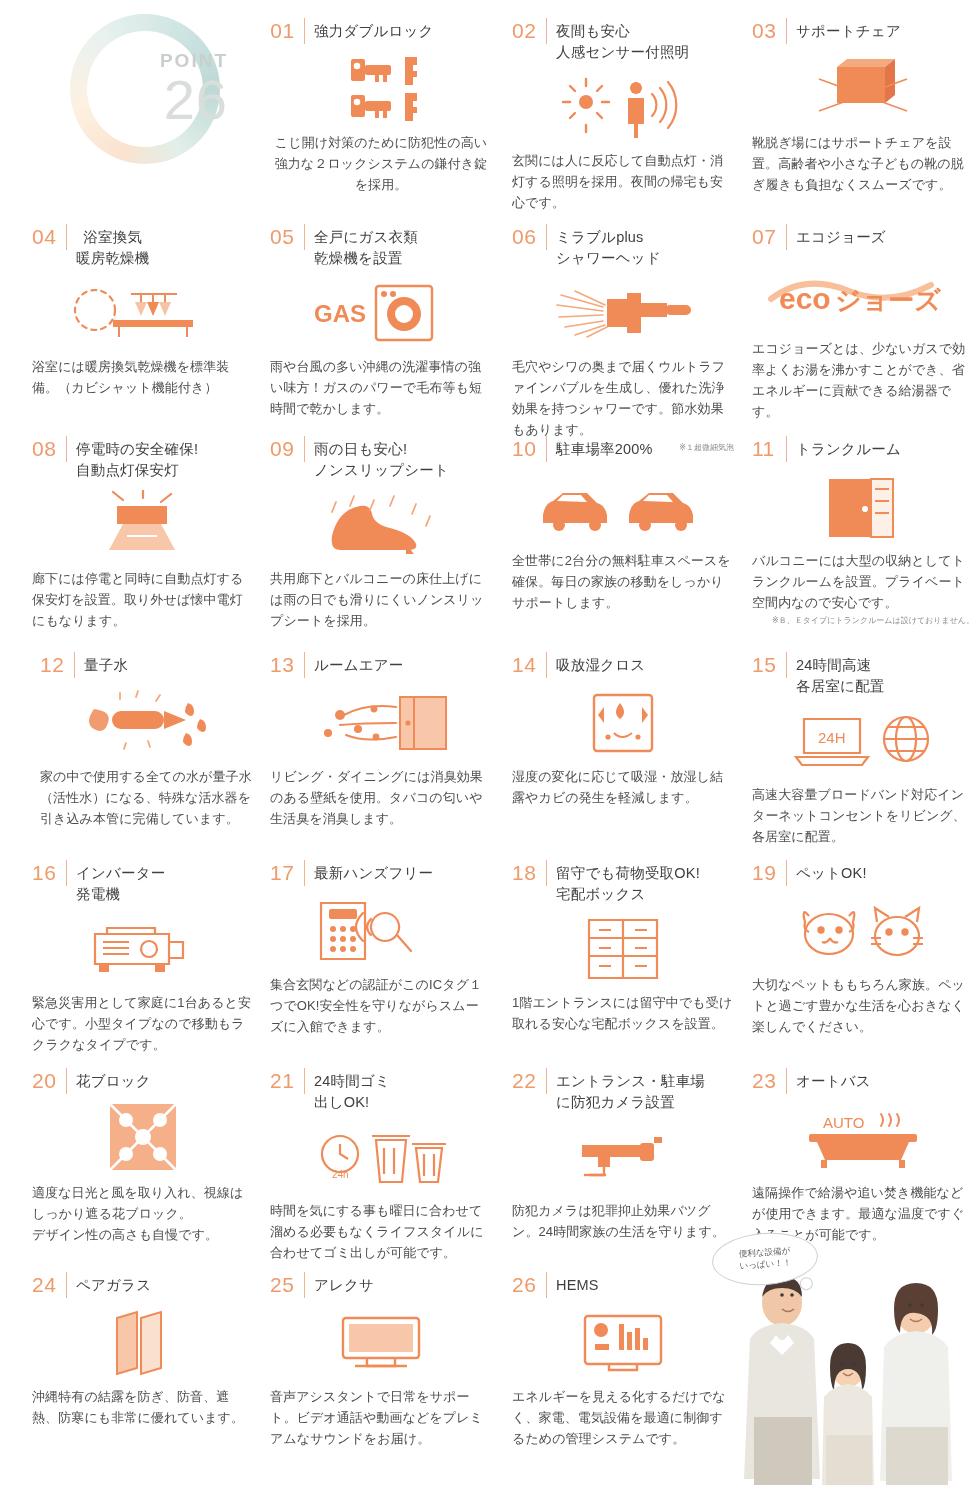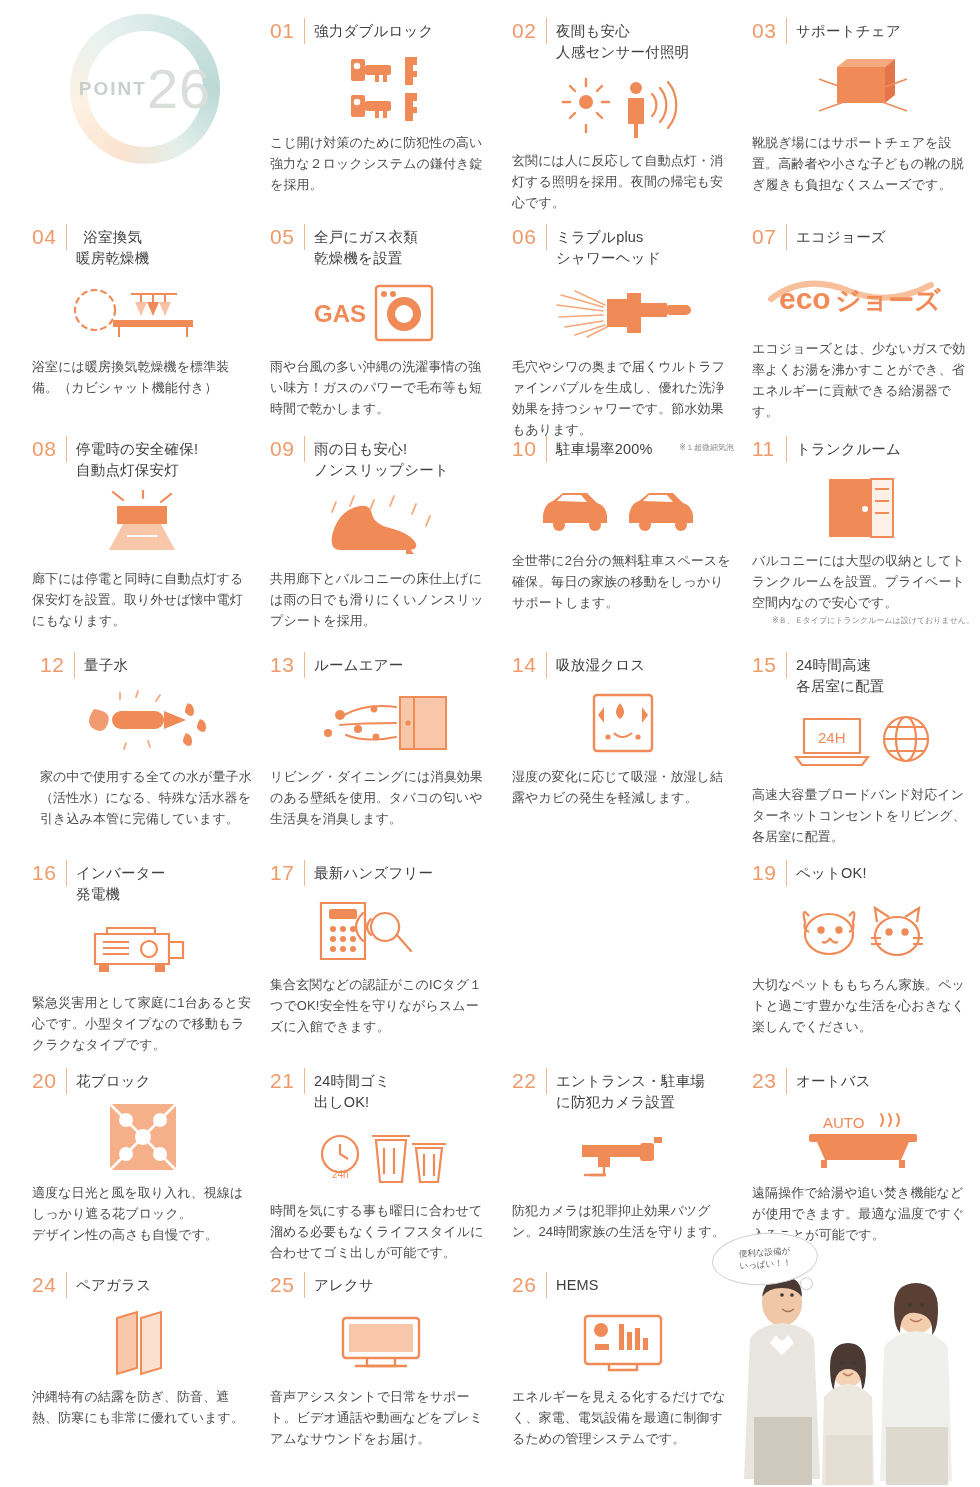--- a/index.html
+++ b/index.html
@@ -27,22 +27,22 @@
         #cfe5e2 190deg,
         #bcd9d6 250deg,
         #e2efe9 310deg,
         #fbe3cf 360deg);
   }
   .badge .hole{
     position:absolute;left:17px;top:17px;width:116px;height:116px;border-radius:50%;
     background:#ffffff;
   }
   .badge .btxt{
-    position:absolute;left:0;top:0;width:150px;height:150px;
-    display:flex;align-items:center;justify-content:center;
+    position:absolute;left:8px;top:0;width:150px;height:150px;
+    display:flex;flex-direction:column;align-items:flex-end;justify-content:center;
     line-height:1;
   }
   .badge .point{
     font-size:19px;letter-spacing:2px;color:#c9cfcb;font-weight:700;margin-bottom:2px;
   }
   .badge .num{
     font-size:56px;color:#d9dedb;font-weight:400;letter-spacing:1px;
   }
 
   
@@ -96,21 +96,21 @@
     <div class="ring"></div>
     <div class="hole"></div>
     <div class="btxt">
       <div class="point">POINT</div>
       <div class="num">26</div>
     </div>
   </div>
 
   <div class="grid">
 
-    <div class="cell" style="left:270px;top:18px;">
+    <div class="cell" style="left:270px;top:18px;text-align:center;">
       <div class="head">
         <div class="no">01</div>
         <div class="ttl">強力ダブルロック</div>
       </div>
       <div class="art">
         <svg width="120" height="72" viewBox="0 0 120 72">
           <g fill="#f08a57">
             <rect x="30" y="6" width="14" height="22" rx="2"></rect>
             <rect x="44" y="12" width="26" height="10" rx="2"></rect>
             <rect x="62" y="22" width="4" height="7"></rect>
@@ -487,20 +487,37 @@
             <path d="M84 16 a14 14 0 1 0 0.1 0"></path>
             <path d="M96 38 l14 16"></path>
             <path d="M70 22 q-8 8 0 16"></path>
             <path d="M62 16 q-14 14 0 28"></path>
           </g>
         </svg>
       </div>
       <div class="desc">集合玄関などの認証がこのICタグ１つでOK!安全性を守りながらスムーズに入館できます。</div>
     </div>
 
+    <div class="cell" style="left:512px;top:860px;">
+      <div class="head">
+        <div class="no">18</div>
+        <div class="ttl" style="white-space:pre-line;">留守でも荷物受取OK!
+宅配ボックス</div>
+      </div>
+      <div class="art">
+        <svg width="120" height="70" viewBox="0 0 120 70">
+          <g fill="none" stroke="#f08a57" stroke-width="2.2">
+            <path d="M26 6 h68 v58 h-68z"></path>
+            <path d="M26 24 h68M26 42 h68M60 6 v58"></path>
+            <path d="M36 16 h12M72 16 h12M36 34 h12M72 34 h12M36 52 h12M72 52 h12"></path>
+          </g>
+        </svg>
+      </div>
+      <div class="desc">1階エントランスには留守中でも受け取れる安心な宅配ボックスを設置。</div>
+    </div>
 
     <div class="cell" style="left:752px;top:860px;">
       <div class="head">
         <div class="no">19</div>
         <div class="ttl">ペットOK!</div>
       </div>
       <div class="art">
         <svg width="160" height="66" viewBox="0 0 160 66">
           <g fill="none" stroke="#f08a57" stroke-width="2.2">
             <ellipse cx="46" cy="36" rx="24" ry="20"></ellipse>

